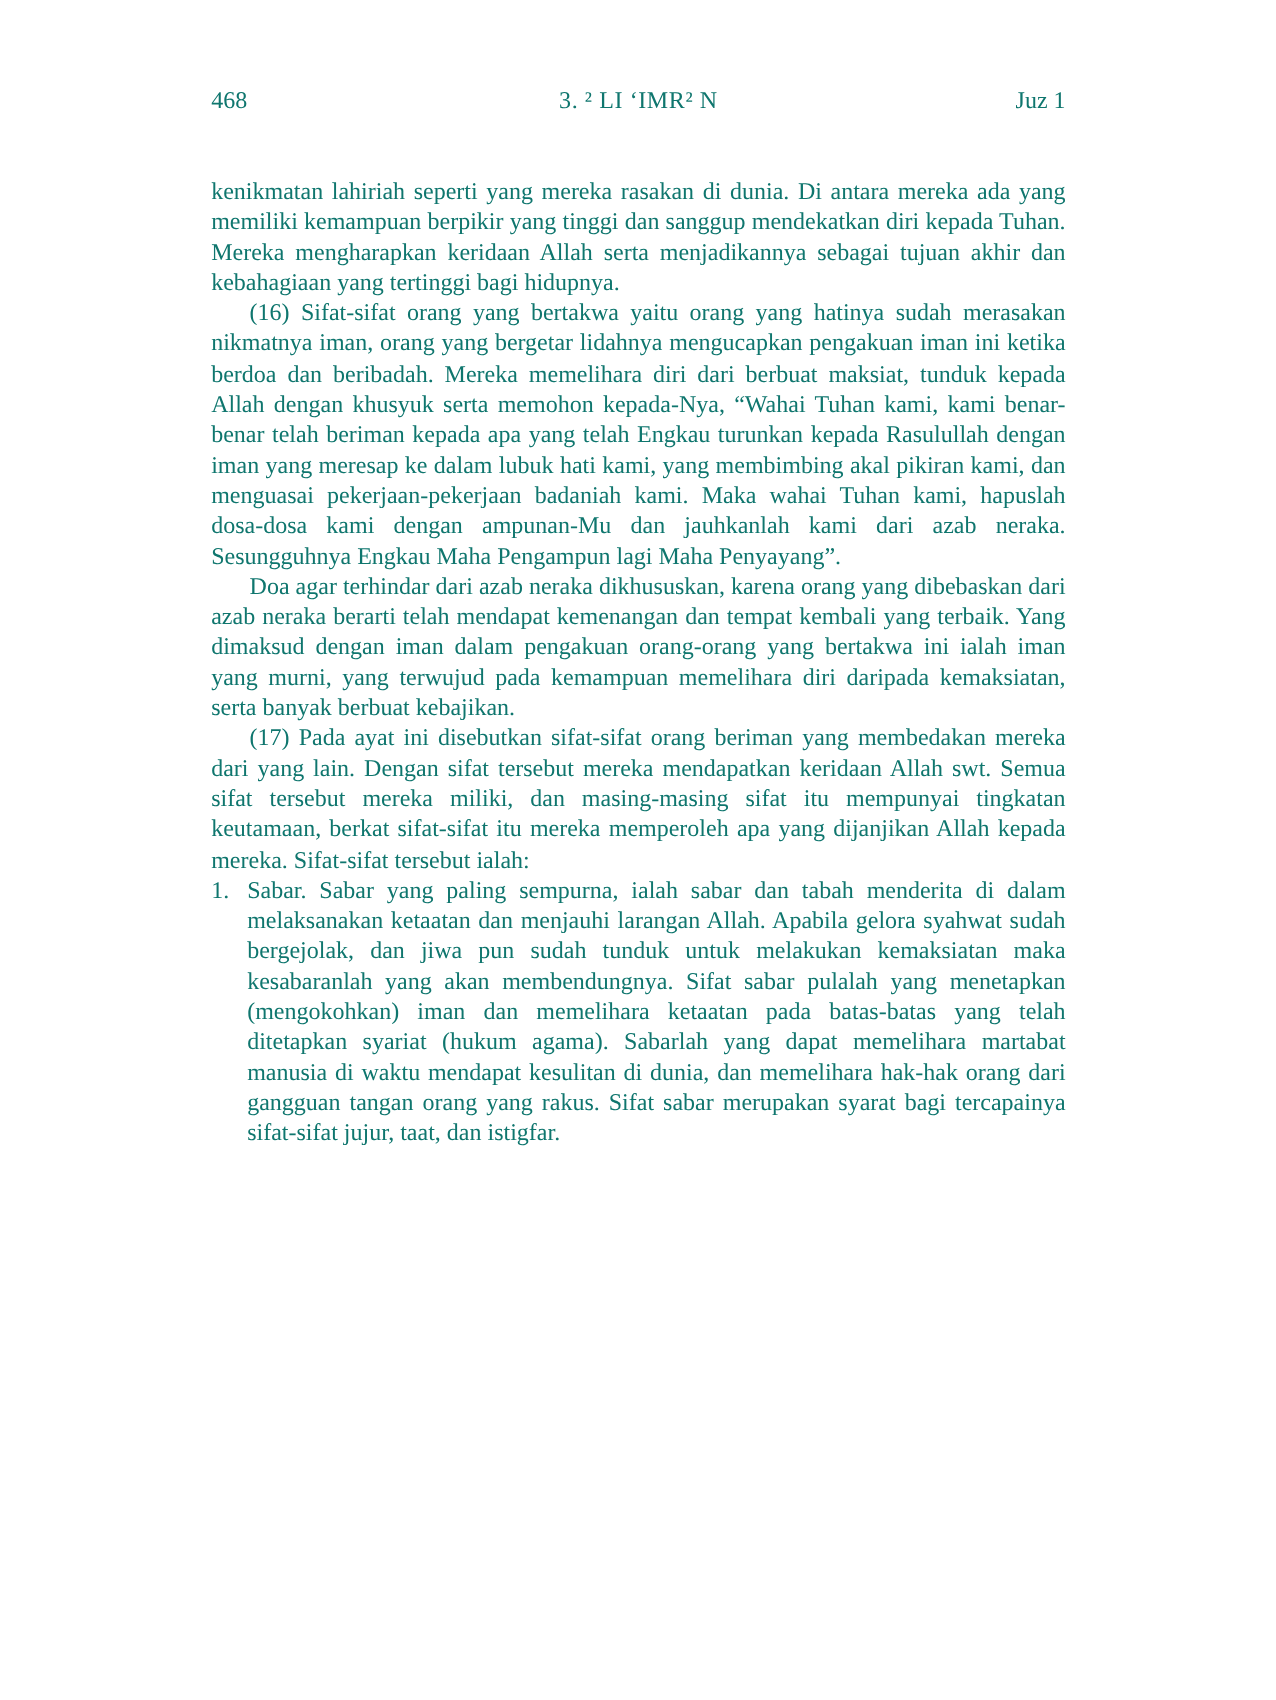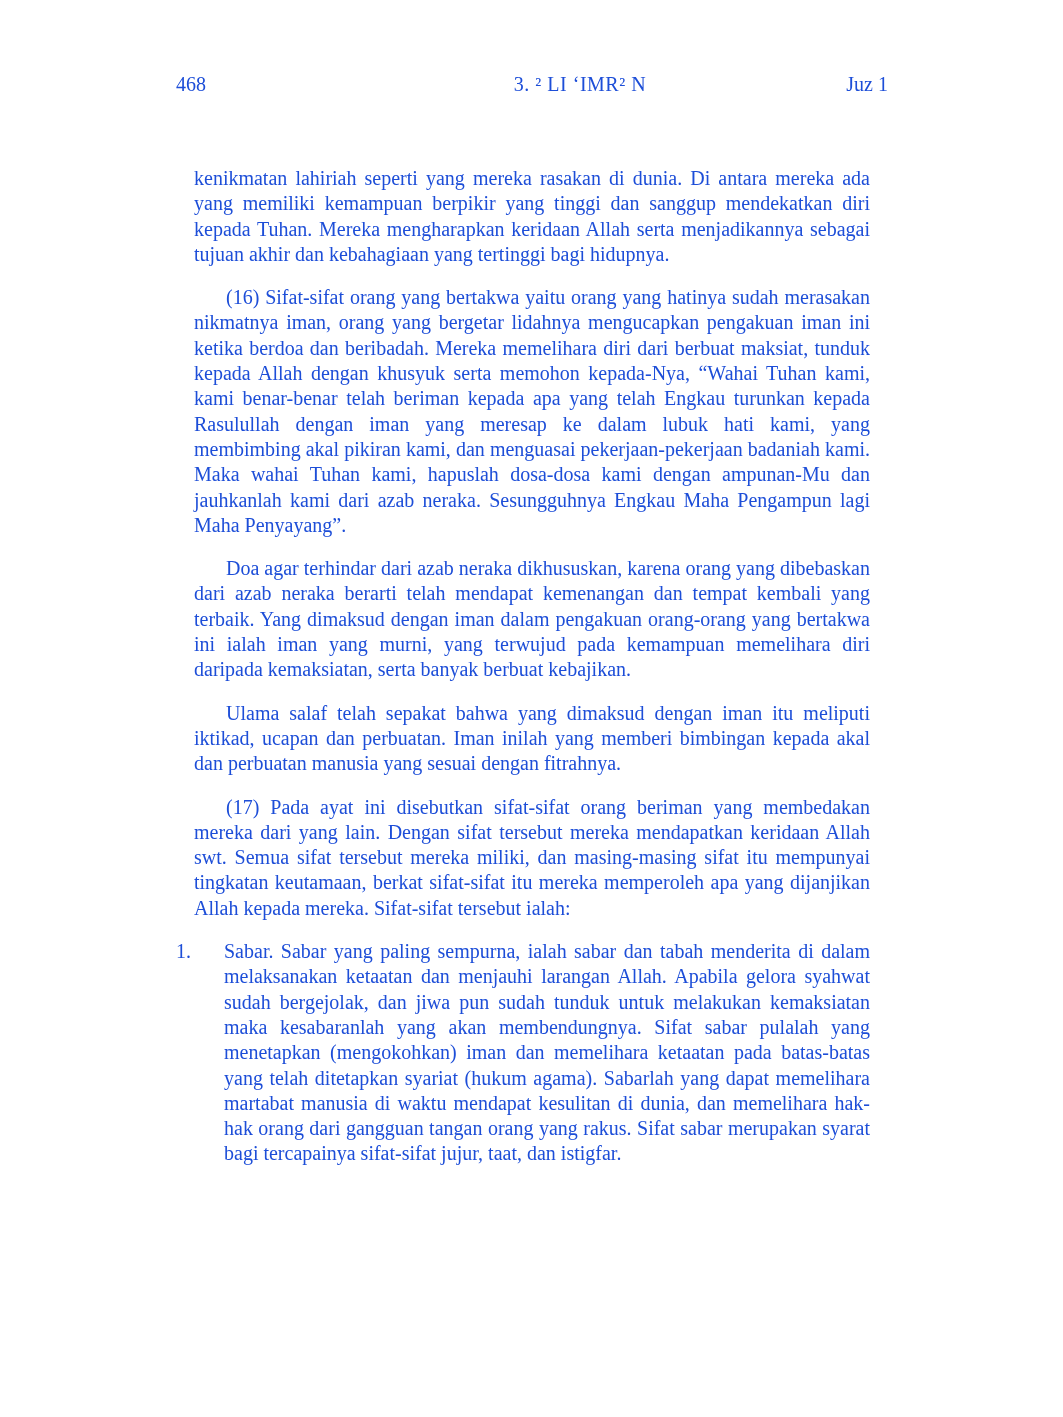--- a/index.html
+++ b/index.html
@@ -7,53 +7,52 @@
     padding: 0;
     background: #e8e8e8;
   }
   .page {
     position: relative;
     width: 1063px;
     height: 1417px;
     background: #ffffff;
     margin: 0 auto;
     overflow: hidden;
-    color: #1d4ed8;
+    color: #0f766e;
     font-family: "Liberation Serif", "DejaVu Serif", serif;
   }
   .header {
     position: absolute;
     top: 72px;
     left: 176px;
     width: 712px;
     display: flex;
     justify-content: space-between;
     align-items: baseline;
     font-size: 20px;
     line-height: 24px;
   }
   .header .title {
     position: absolute;
     left: 50%;
     transform: translateX(-50%);
     white-space: nowrap;
     letter-spacing: 0.5px;
-    margin-left: 48px;
   }
   .body-text {
     position: absolute;
     top: 148px;
     left: 176px;
     width: 712px;
     font-size: 20px;
     line-height: 25.3px;
     text-align: justify;
   }
   .body-text p {
-    margin: 18px;
+    margin: 0;
     padding: 0;
   }
   .body-text p.indent {
     text-indent: 32px;
   }
   .list-item {
     position: relative;
     padding-left: 30px;
   }
   .list-item .num {
@@ -73,21 +72,20 @@
   <div class="header">
     <span class="pnum">468</span>
     <span class="title">3. ² LI ‘IMR² N</span>
     <span class="juz">Juz 1</span>
   </div>
 
   <div class="body-text">
     <p>kenikmatan lahiriah seperti yang mereka rasakan di dunia. Di antara mereka ada yang memiliki kemampuan berpikir yang tinggi dan sanggup mendekatkan diri kepada Tuhan. Mereka mengharapkan keridaan Allah serta menjadikannya sebagai tujuan akhir dan kebahagiaan yang tertinggi bagi hidupnya.</p>
     <p class="indent">(16) Sifat-sifat orang yang bertakwa yaitu orang yang hatinya sudah merasakan nikmatnya iman, orang yang bergetar lidahnya mengucapkan pengakuan iman ini ketika berdoa dan beribadah. Mereka memelihara diri dari berbuat maksiat, tunduk kepada Allah dengan khusyuk serta memohon kepada-Nya, “Wahai Tuhan kami, kami benar-benar telah beriman kepada apa yang telah Engkau turunkan kepada Rasulullah dengan iman yang meresap ke dalam lubuk hati kami, yang membimbing akal pikiran kami, dan menguasai pekerjaan-pekerjaan badaniah kami. Maka wahai Tuhan kami, hapuslah dosa-dosa kami dengan ampunan-Mu dan jauhkanlah kami dari azab neraka. Sesungguhnya Engkau Maha Pengampun lagi Maha Penyayang”.</p>
     <p class="indent">Doa agar terhindar dari azab neraka dikhususkan, karena orang yang dibebaskan dari azab neraka berarti telah mendapat kemenangan dan tempat kembali yang terbaik. Yang dimaksud dengan iman dalam pengakuan orang-orang yang bertakwa ini ialah iman yang murni, yang terwujud pada kemampuan memelihara diri daripada kemaksiatan, serta banyak berbuat kebajikan.</p>
-    <p class="indent">Ulama salaf telah sepakat bahwa yang dimaksud dengan iman itu meliputi iktikad, ucapan dan perbuatan. Iman inilah yang memberi bimbingan kepada akal dan perbuatan manusia yang sesuai dengan fitrahnya.</p>
     <p class="indent">(17) Pada ayat ini disebutkan sifat-sifat orang beriman yang membedakan mereka dari yang lain. Dengan sifat tersebut mereka mendapatkan keridaan Allah swt. Semua sifat tersebut mereka miliki, dan masing-masing sifat itu mempunyai tingkatan keutamaan, berkat sifat-sifat itu mereka memperoleh apa yang dijanjikan Allah kepada mereka. Sifat-sifat tersebut ialah:</p>
 
     <div class="list-item">
       <span class="num">1.</span>
       <p>Sabar. Sabar yang paling sempurna, ialah sabar dan tabah menderita di dalam melaksanakan ketaatan dan menjauhi larangan Allah. Apabila gelora syahwat sudah bergejolak, dan jiwa pun sudah tunduk untuk melakukan kemaksiatan maka kesabaranlah yang akan membendungnya. Sifat sabar pulalah yang menetapkan (mengokohkan) iman dan memelihara ketaatan pada batas-batas yang telah ditetapkan syariat (hukum agama). Sabarlah yang dapat memelihara martabat manusia di waktu mendapat kesulitan di dunia, dan memelihara hak-hak orang dari gangguan tangan orang yang rakus. Sifat sabar merupakan syarat bagi tercapainya sifat-sifat jujur, taat, dan istigfar.</p>
     </div>
   </div>
 
 </div>
 

